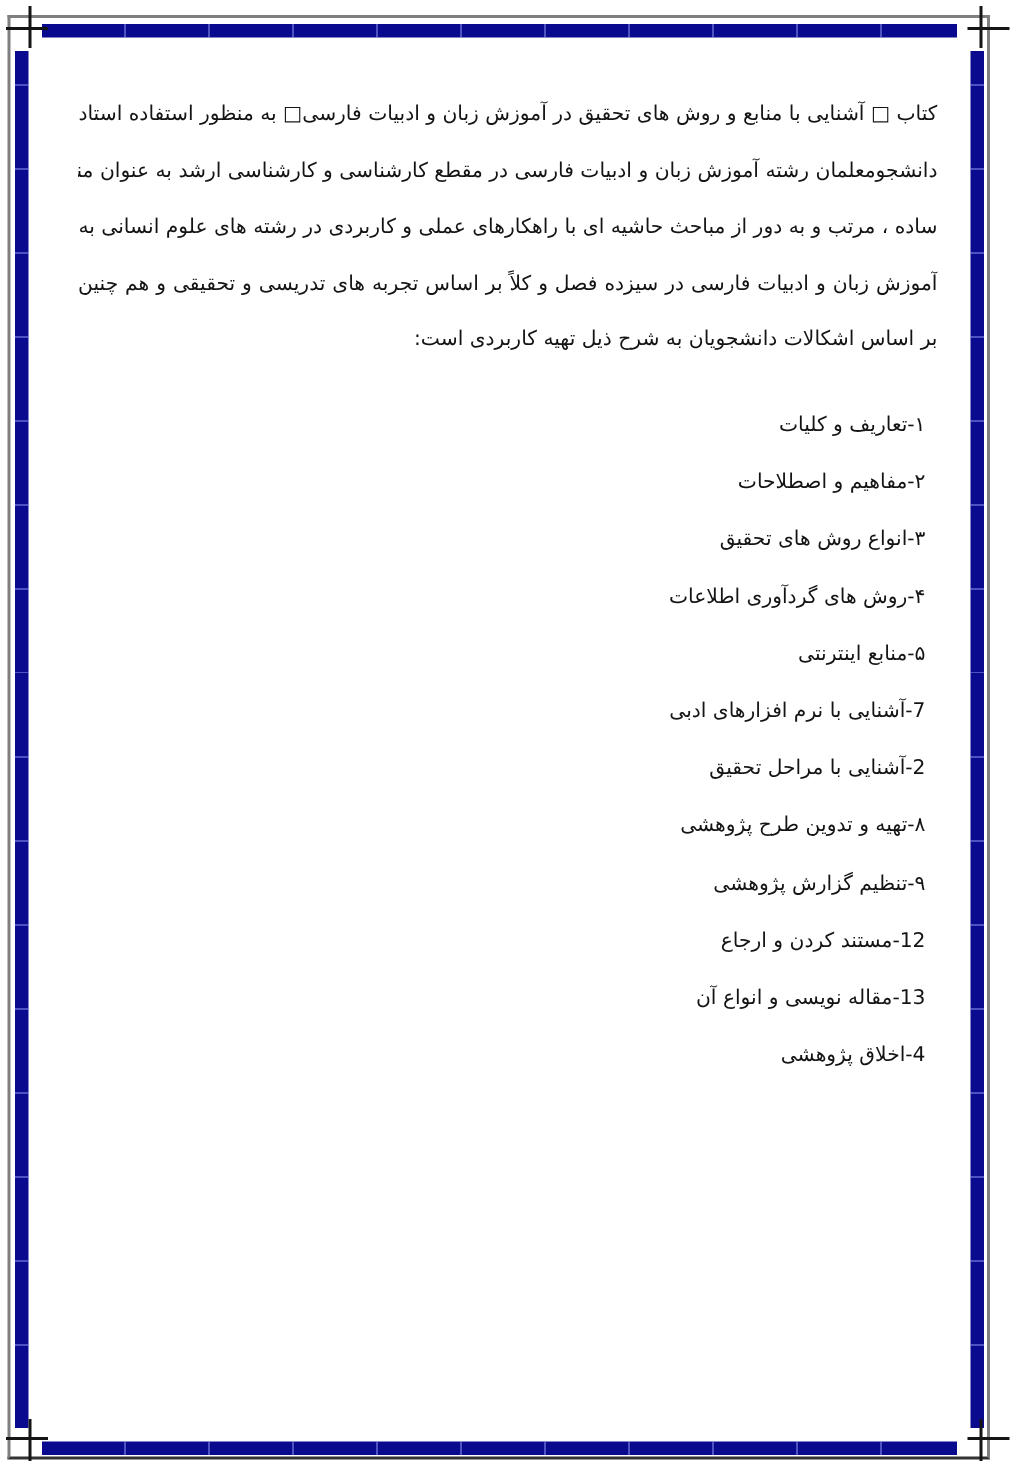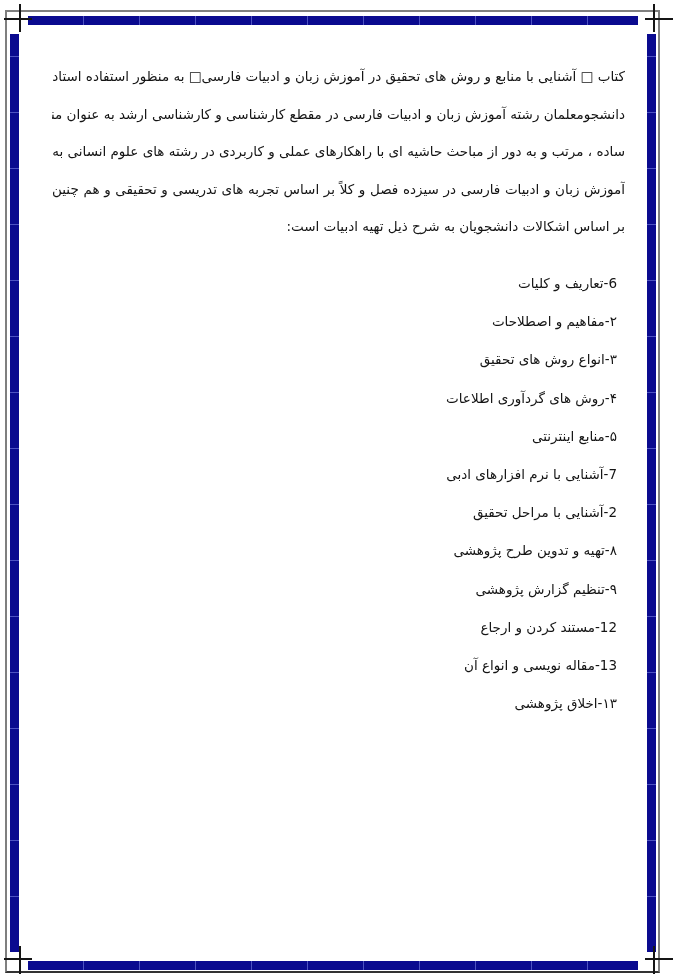--- a/index.html
+++ b/index.html
@@ -107,36 +107,36 @@
   <div class="hash bl-h"></div>
   <div class="hash br-v"></div>
   <div class="hash br-h"></div>
 
   <div class="content">
     <div class="paragraph">
       <div class="pline">کتاب □ آشنایی با منابع و روش های تحقیق در آموزش زبان و ادبیات فارسی□ به منظور استفاده استادان و</div>
       <div class="pline">دانشجومعلمان رشته آموزش زبان و ادبیات فارسی در مقطع کارشناسی و کارشناسی ارشد به عنوان منبعی</div>
       <div class="pline">ساده ، مرتب و به دور از مباحث حاشیه ای با راهکارهای عملی و کاربردی در رشته های علوم انسانی به ویژه</div>
       <div class="pline">آموزش زبان و ادبیات فارسی در سیزده فصل و کلاً بر اساس تجربه های تدریسی و تحقیقی و هم چنین</div>
-      <div class="pline natural">بر اساس اشکالات دانشجویان به شرح ذیل تهیه ادبیات است:</div>
+      <div class="pline natural">بر اساس اشکالات دانشجویان به شرح ذیل تهیه کاربردی است:</div>
     </div>
 
     <div class="toc">
-      <div class="toc-item">6-تعاریف و کلیات</div>
+      <div class="toc-item">۱-تعاریف و کلیات</div>
       <div class="toc-item">۲-مفاهیم و اصطلاحات</div>
       <div class="toc-item">۳-انواع روش های تحقیق</div>
       <div class="toc-item">۴-روش های گردآوری اطلاعات</div>
       <div class="toc-item">۵-منابع اینترنتی</div>
       <div class="toc-item">7-آشنایی با نرم افزارهای ادبی</div>
       <div class="toc-item">2-آشنایی با مراحل تحقیق</div>
       <div class="toc-item">۸-تهیه و تدوین طرح پژوهشی</div>
       <div class="toc-item">۹-تنظیم گزارش پژوهشی</div>
       <div class="toc-item">12-مستند کردن و ارجاع</div>
       <div class="toc-item">13-مقاله نویسی و انواع آن</div>
-      <div class="toc-item">۱۳-اخلاق پژوهشی</div>
+      <div class="toc-item">4-اخلاق پژوهشی</div>
     </div>
   </div>
 
   <div class="watermark">
     <span class="wm-prefix">salmas</span><span class="wm-suffix">.cfu.ac.ir</span>
   </div>
 
 </div>
 
 </body></html>

